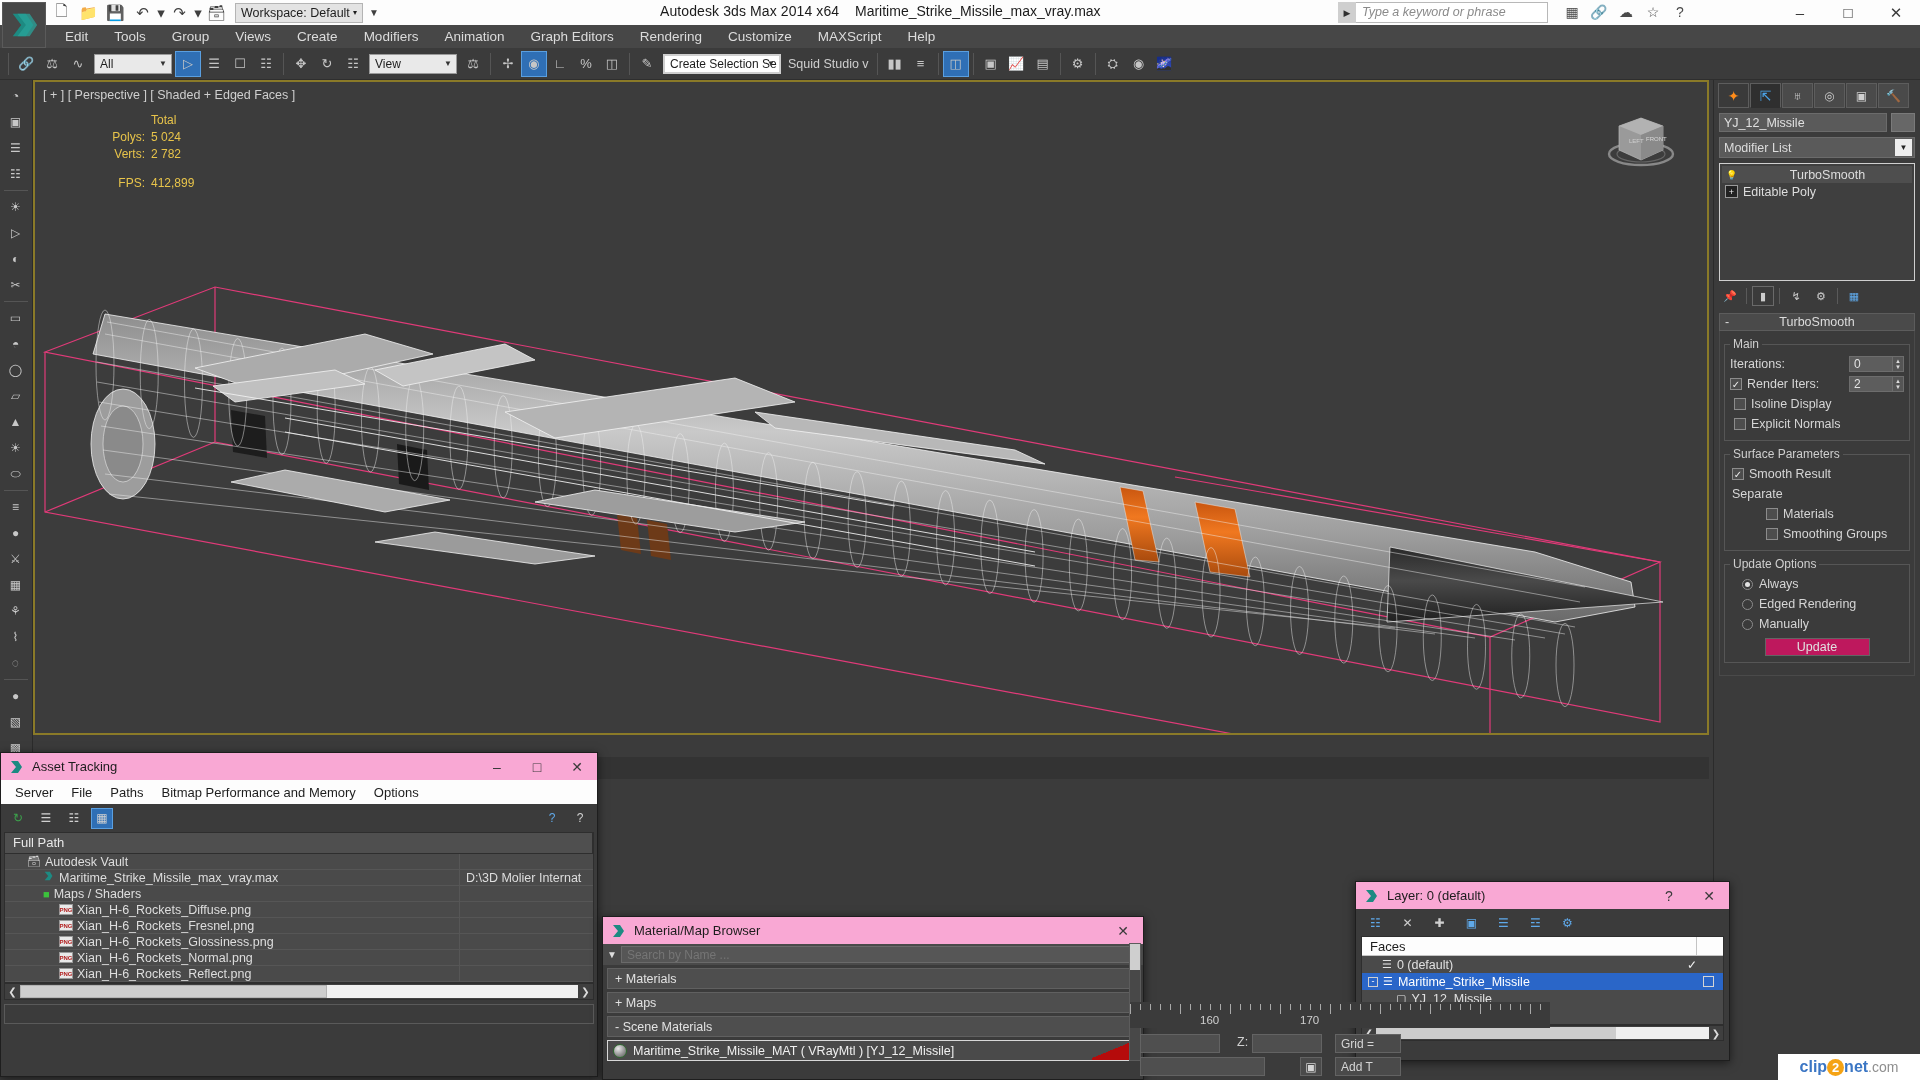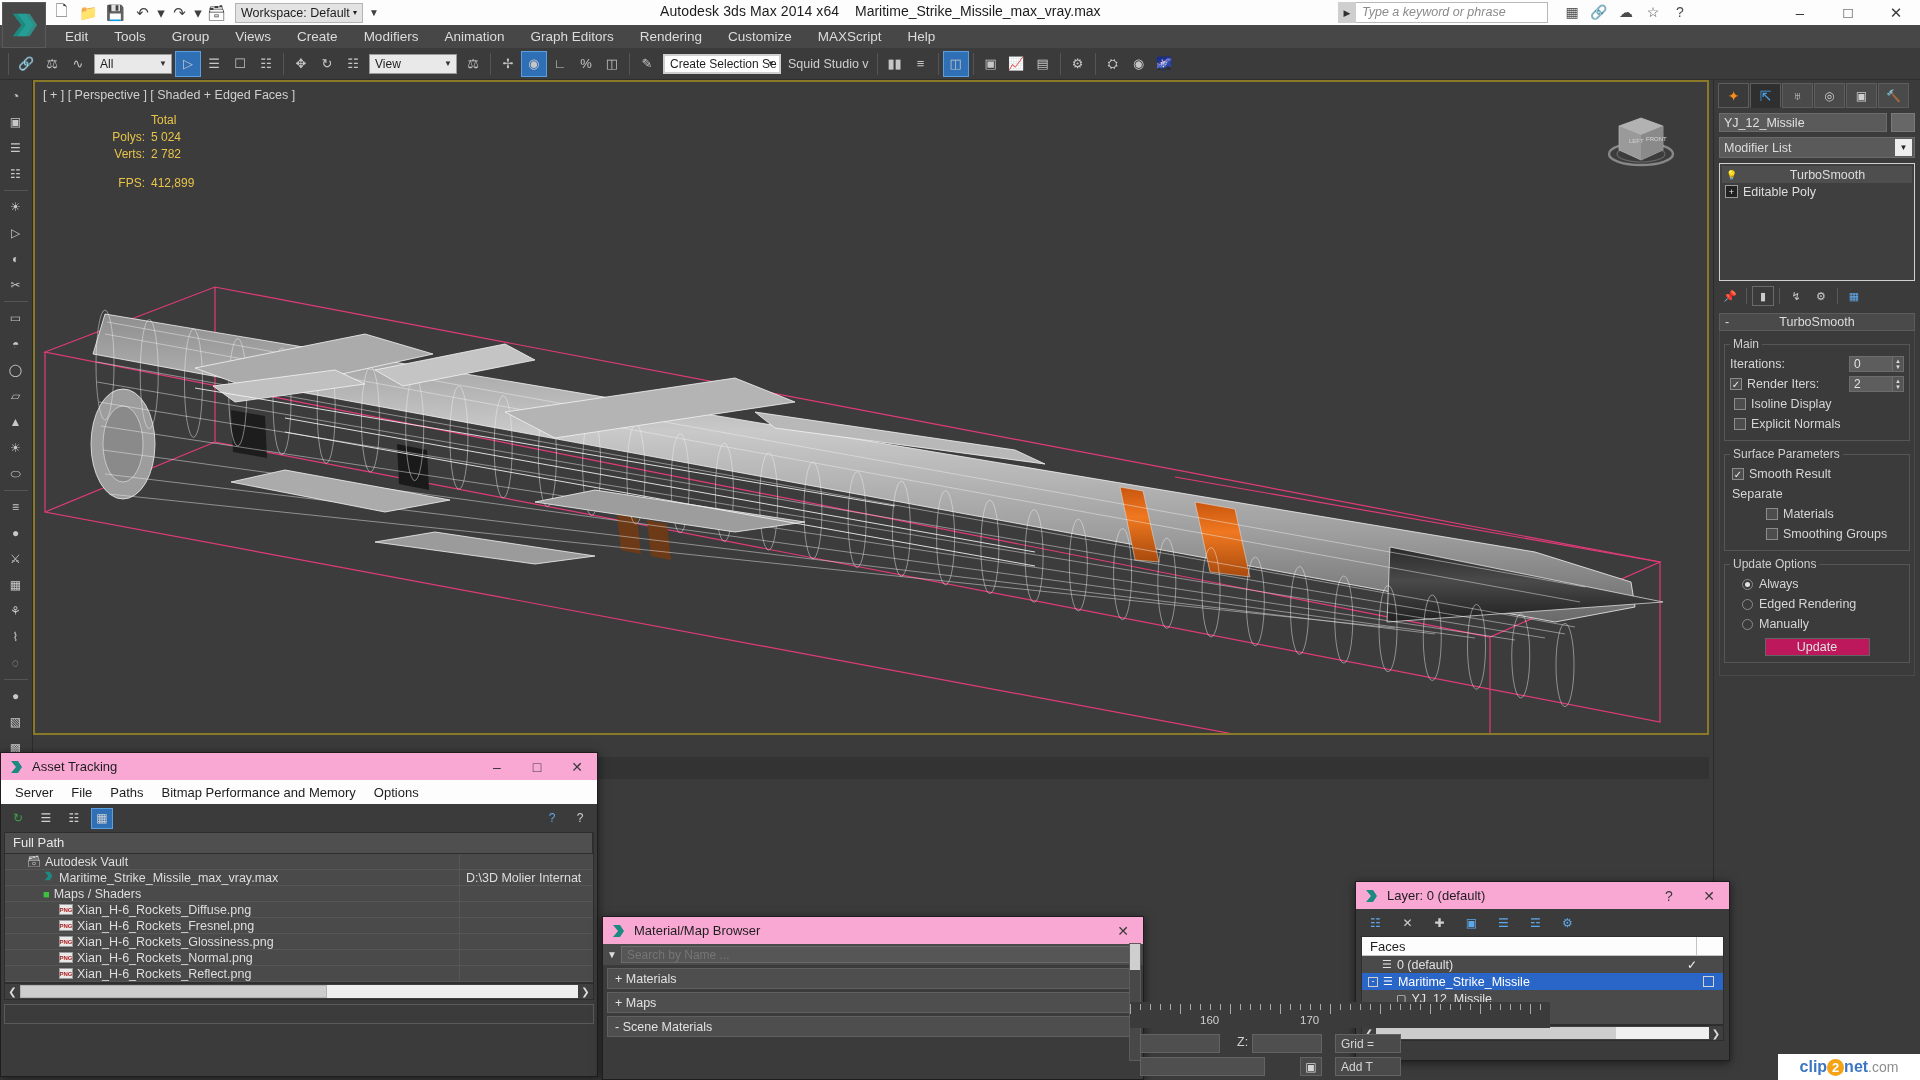--- a/index.html
+++ b/index.html
@@ -765,20 +765,25 @@
       <input placeholder="Search by Name ..." style="">
     </div>
     <div class="mb-sec">
       <span>+ Materials</span>
     </div>
     <div class="mb-sec">
       <span>+ Maps</span>
     </div>
     <div class="mb-sec">
       <span>- Scene Materials</span>
+    </div>
+    <div class="mb-item">
+      <span class="mb-sphere"></span>
+      <span>Maritime_Strike_Missile_MAT ( VRayMtl ) [YJ_12_Missile]</span>
+      <span class="mb-red"></span>
     </div>
     <div class="mb-scroll">
       <div class="th"></div>
     </div>
   </div>
 
   <div class="dlg" style="left:1336px;top:881px;width:375px;height:180px;margin-left:19px;">
     <div class="dlg-title">
       <span class="ic">
         <svg viewBox="0 0 16 16" width="16" height="16">

